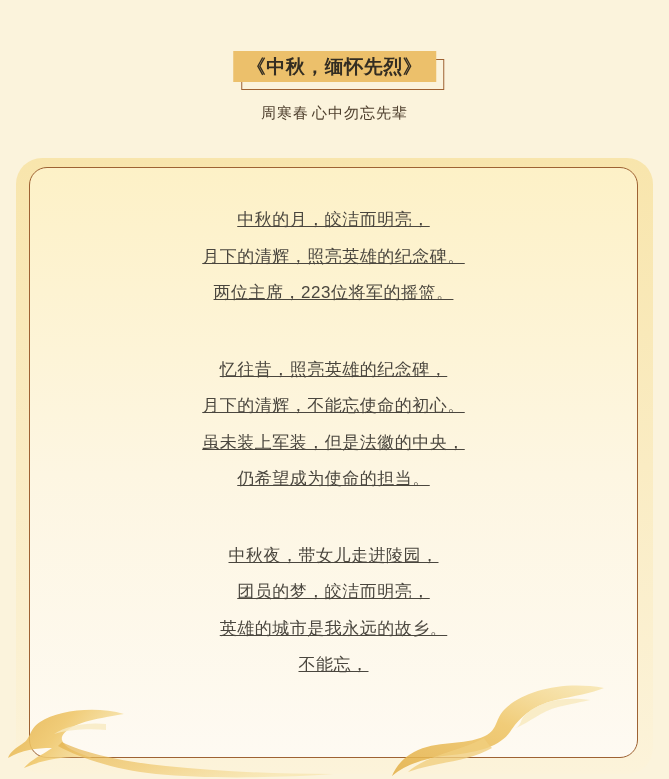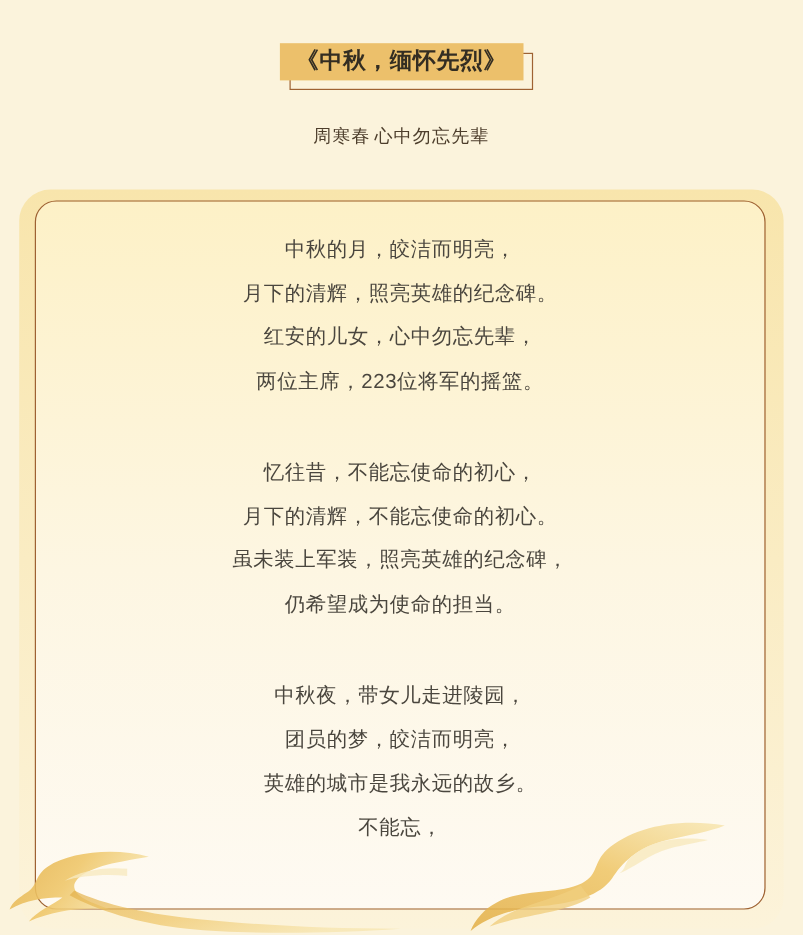--- a/index.html
+++ b/index.html
@@ -15,21 +15,21 @@
     --author_text:#4D3E2C;
     --poem_text:#4A463E;
   }
   html,body{margin:0;padding:0;}
   body{
     width:669px;height:779px;position:relative;overflow:hidden;
     background:var(--page_bg);
     font-family:"Liberation Sans","DejaVu Sans",sans-serif;
   }
   
-  .title-area{position:absolute;left:50%;top:36px;transform:translateX(-50%);text-align:center;}
+  .title-area{position:absolute;left:50%;top:51px;transform:translateX(-50%);text-align:center;}
   .title-outline{
     position:absolute;left:8px;top:8px;right:-8px;bottom:-8px;
     border:1px solid var(--border_brown);z-index:1;background:transparent;
   }
   .title-box{
     position:relative;z-index:2;background:var(--title_gold);
     height:31px;line-height:31px;padding:0 14px;white-space:nowrap;
     font-size:19px;font-weight:bold;color:var(--title_text);
     letter-spacing:0.5px;
   }
@@ -44,22 +44,22 @@
     border-radius:26px;
     background:linear-gradient(180deg,var(--frame_gold_top) 0%,var(--frame_gold_bottom) 100%);
   }
   .card-inner{
     position:absolute;left:13px;top:9px;width:609px;height:591px;
     box-sizing:border-box;border:1.5px solid var(--border_brown);border-radius:18px;
     background:linear-gradient(180deg,var(--card_top) 0%,var(--card_mid) 52%,var(--card_bottom) 100%);
     overflow:hidden;
   }
   .poem{
-    padding-top:22px;text-align:center;
-    font-size:17px;color:var(--poem_text);
+    padding-top:34px;text-align:center;
+    font-size:17px;color:var(--poem_text);text-decoration:underline;
   }
   .stanza{margin:0 0 40px 0;}
   .poem-line{margin:0;line-height:36.5px;letter-spacing:0.5px;}
   
   .swirl{position:absolute;z-index:5;pointer-events:none;}
   .swirl-left{left:6px;top:708px;width:330px;height:71px;}
   .swirl-right{left:392px;top:684px;width:216px;height:95px;}
 </style>
 </head>
 <body>
@@ -75,27 +75,26 @@
   <span>周寒春</span>
   <span>心中勿忘先辈</span>
 </div>
 
 <div class="card-frame">
   <div class="card-inner">
     <div class="poem">
         <div class="stanza">
           <p class="poem-line">中秋的月，皎洁而明亮，</p>
           <p class="poem-line">月下的清辉，照亮英雄的纪念碑。</p>
-          <p class="poem-line">红安的儿女，心中勿忘先辈，</p>
           <p class="poem-line">两位主席，223位将军的摇篮。</p>
         </div>
         <div class="stanza">
-          <p class="poem-line">忆往昔，不能忘使命的初心，</p>
+          <p class="poem-line">忆往昔，照亮英雄的纪念碑，</p>
           <p class="poem-line">月下的清辉，不能忘使命的初心。</p>
-          <p class="poem-line">虽未装上军装，照亮英雄的纪念碑，</p>
+          <p class="poem-line">虽未装上军装，但是法徽的中央，</p>
           <p class="poem-line">仍希望成为使命的担当。</p>
         </div>
         <div class="stanza">
           <p class="poem-line">中秋夜，带女儿走进陵园，</p>
           <p class="poem-line">团员的梦，皎洁而明亮，</p>
           <p class="poem-line">英雄的城市是我永远的故乡。</p>
           <p class="poem-line">不能忘，</p>
         </div>
       </div>
   </div>

